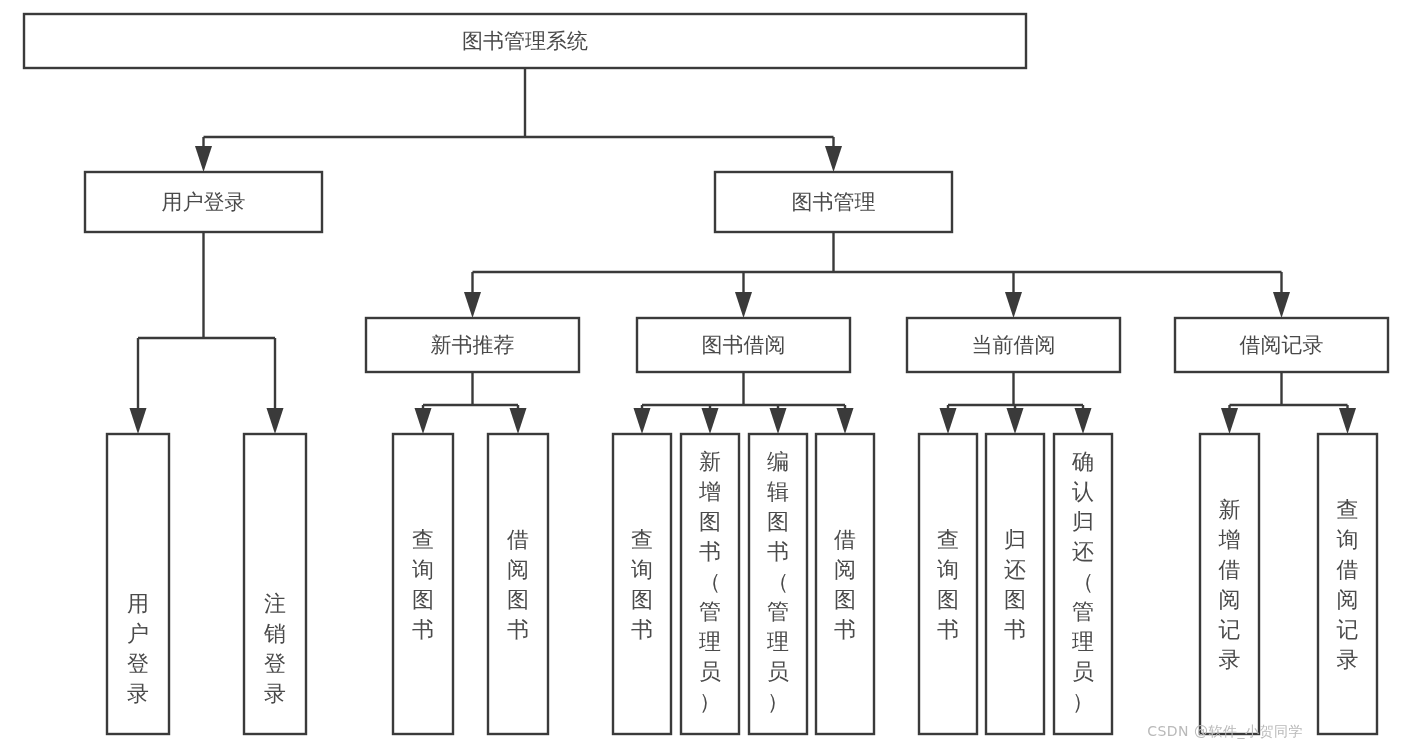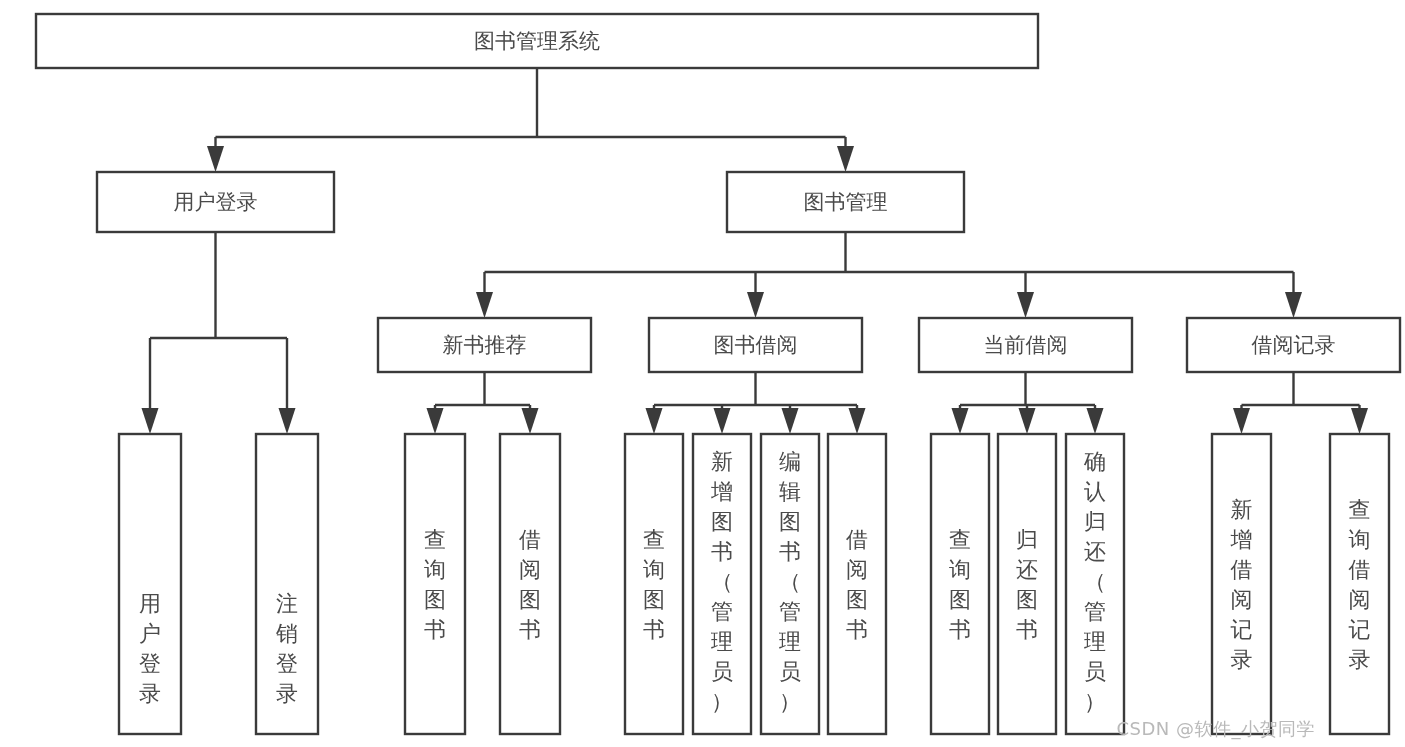--- a/index.html
+++ b/index.html
@@ -10,21 +10,21 @@
   }
   body {
     width: 1405px;
     height: 747px;
     position: relative;
     overflow: hidden;
     font-family: "DejaVu Sans", "Liberation Sans", sans-serif;
   }
   #diagram-root {
     position: absolute;
-    left: 16px;
+    left: 4px;
     top: 0;
     width: 1311px;
     height: 747px;
     text-align: right;
   }
   svg.diagram-canvas {
     display: block;
     width: 1405px;
     height: 747px;
     background: #ffffff;
@@ -57,21 +57,21 @@
     font-family: "DejaVu Sans", "Liberation Sans", sans-serif;
     font-size: 22px;
     text-anchor: middle;
   }
   .watermark-text {
     position: absolute;
     right: 12px;
     bottom: 6px;
     color: #b9b9b9;
     font-family: "DejaVu Sans", "Liberation Sans", sans-serif;
-    font-size: 18px;
+    font-size: 14px;
     letter-spacing: 0.5px;
     white-space: nowrap;
     user-select: none;
   }
 </style>
 </head>
 <body>
 
 <div id="diagram-root">
   <svg class="diagram-canvas" id="diagram-canvas" viewBox="0 0 1405 747" xmlns="http://www.w3.org/2000/svg">

